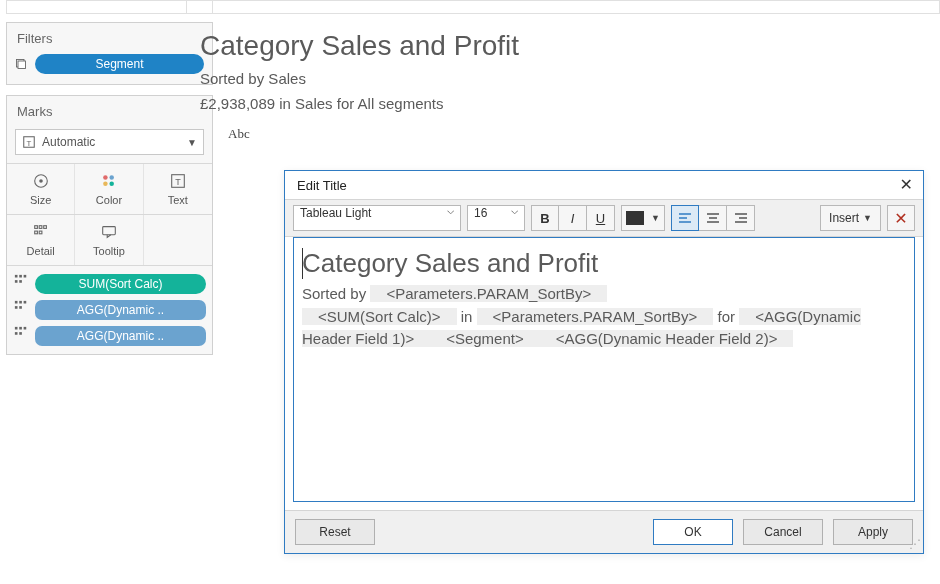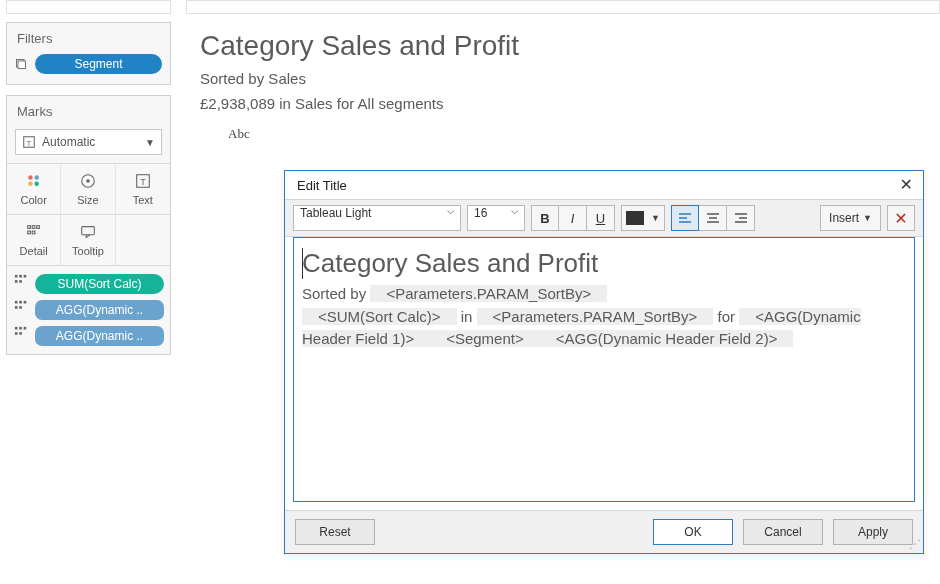--- a/index.html
+++ b/index.html
@@ -1,20 +1,20 @@
 <!DOCTYPE html>
 <html><head>
 <meta charset="utf-8">
 <style>
   * { box-sizing: border-box; }
   html, body { margin:0; padding:0; font-family: "Segoe UI", Arial, sans-serif; font-size:12px; color:#333; background:#fff; }
   .app { width:940px; height:584px; position:relative; }
 
   
-  .left-col { position:absolute; left:6px; top:0; width:165px; }
+  .left-col { position:absolute; left:6px; top:0; width:207px; }
   .stub { height:14px; border:1px solid #e0e0e0; margin-bottom:8px; }
   .left-panel { border:1px solid #d0d0d0; background:#f7f7f7; }
   .panel-header { font-size:13px; color:#666; padding:8px 10px 4px; }
   .pill-row { display:flex; align-items:center; gap:8px; padding:4px 8px 10px; }
   .pill-icon-slot { width:12px; height:14px; display:flex; align-items:center; justify-content:center; }
   .pill { background:#1f83c6; color:#fff; border-radius:11px; padding:3px 0; font-size:12px; flex:1; text-align:center; }
   .pill.green { background:#14b39a; }
   .pill.blue  { background:#6ba3cf;border-radius:7px; }
 
   .marks-panel { margin-top:10px; border:1px solid #d0d0d0; background:#f7f7f7; padding-bottom:8px; }
@@ -102,33 +102,33 @@
               <text x="8" y="12" text-anchor="middle" font-size="9" fill="#666" stroke="none">T</text>
             </svg>
           <span>Automatic</span>
         </span>
         <span class="chev">▼</span>
       </div>
 
       <div class="mark-cards">
         <div class="mark-card">
           <svg class="icon-svg" viewBox="0 0 20 20">
+              <circle cx="10" cy="10" r="7"></circle>
+              <circle cx="10" cy="10" r="2" fill="#666" stroke="none"></circle>
+            </svg>
+          <span class="lbl">Size</span>
+        </div>
+        <div class="mark-card">
+          <svg class="icon-svg" viewBox="0 0 20 20">
               <circle cx="6" cy="6" r="2.5" fill="#e06b6b" stroke="none"></circle>
               <circle cx="13" cy="6" r="2.5" fill="#6ba3cf" stroke="none"></circle>
               <circle cx="6" cy="13" r="2.5" fill="#e8b85a" stroke="none"></circle>
               <circle cx="13" cy="13" r="2.5" fill="#14b39a" stroke="none"></circle>
             </svg>
           <span class="lbl">Color</span>
-        </div>
-        <div class="mark-card">
-          <svg class="icon-svg" viewBox="0 0 20 20">
-              <circle cx="10" cy="10" r="7"></circle>
-              <circle cx="10" cy="10" r="2" fill="#666" stroke="none"></circle>
-            </svg>
-          <span class="lbl">Size</span>
         </div>
         <div class="mark-card">
           <svg class="icon-svg" viewBox="0 0 20 20">
               <rect x="3" y="3" width="14" height="14"></rect>
               <text x="10" y="14" text-anchor="middle" font-size="10" fill="#666" stroke="none">T</text>
             </svg>
           <span class="lbl">Text</span>
         </div>
       </div>
       <div class="mark-cards second">

